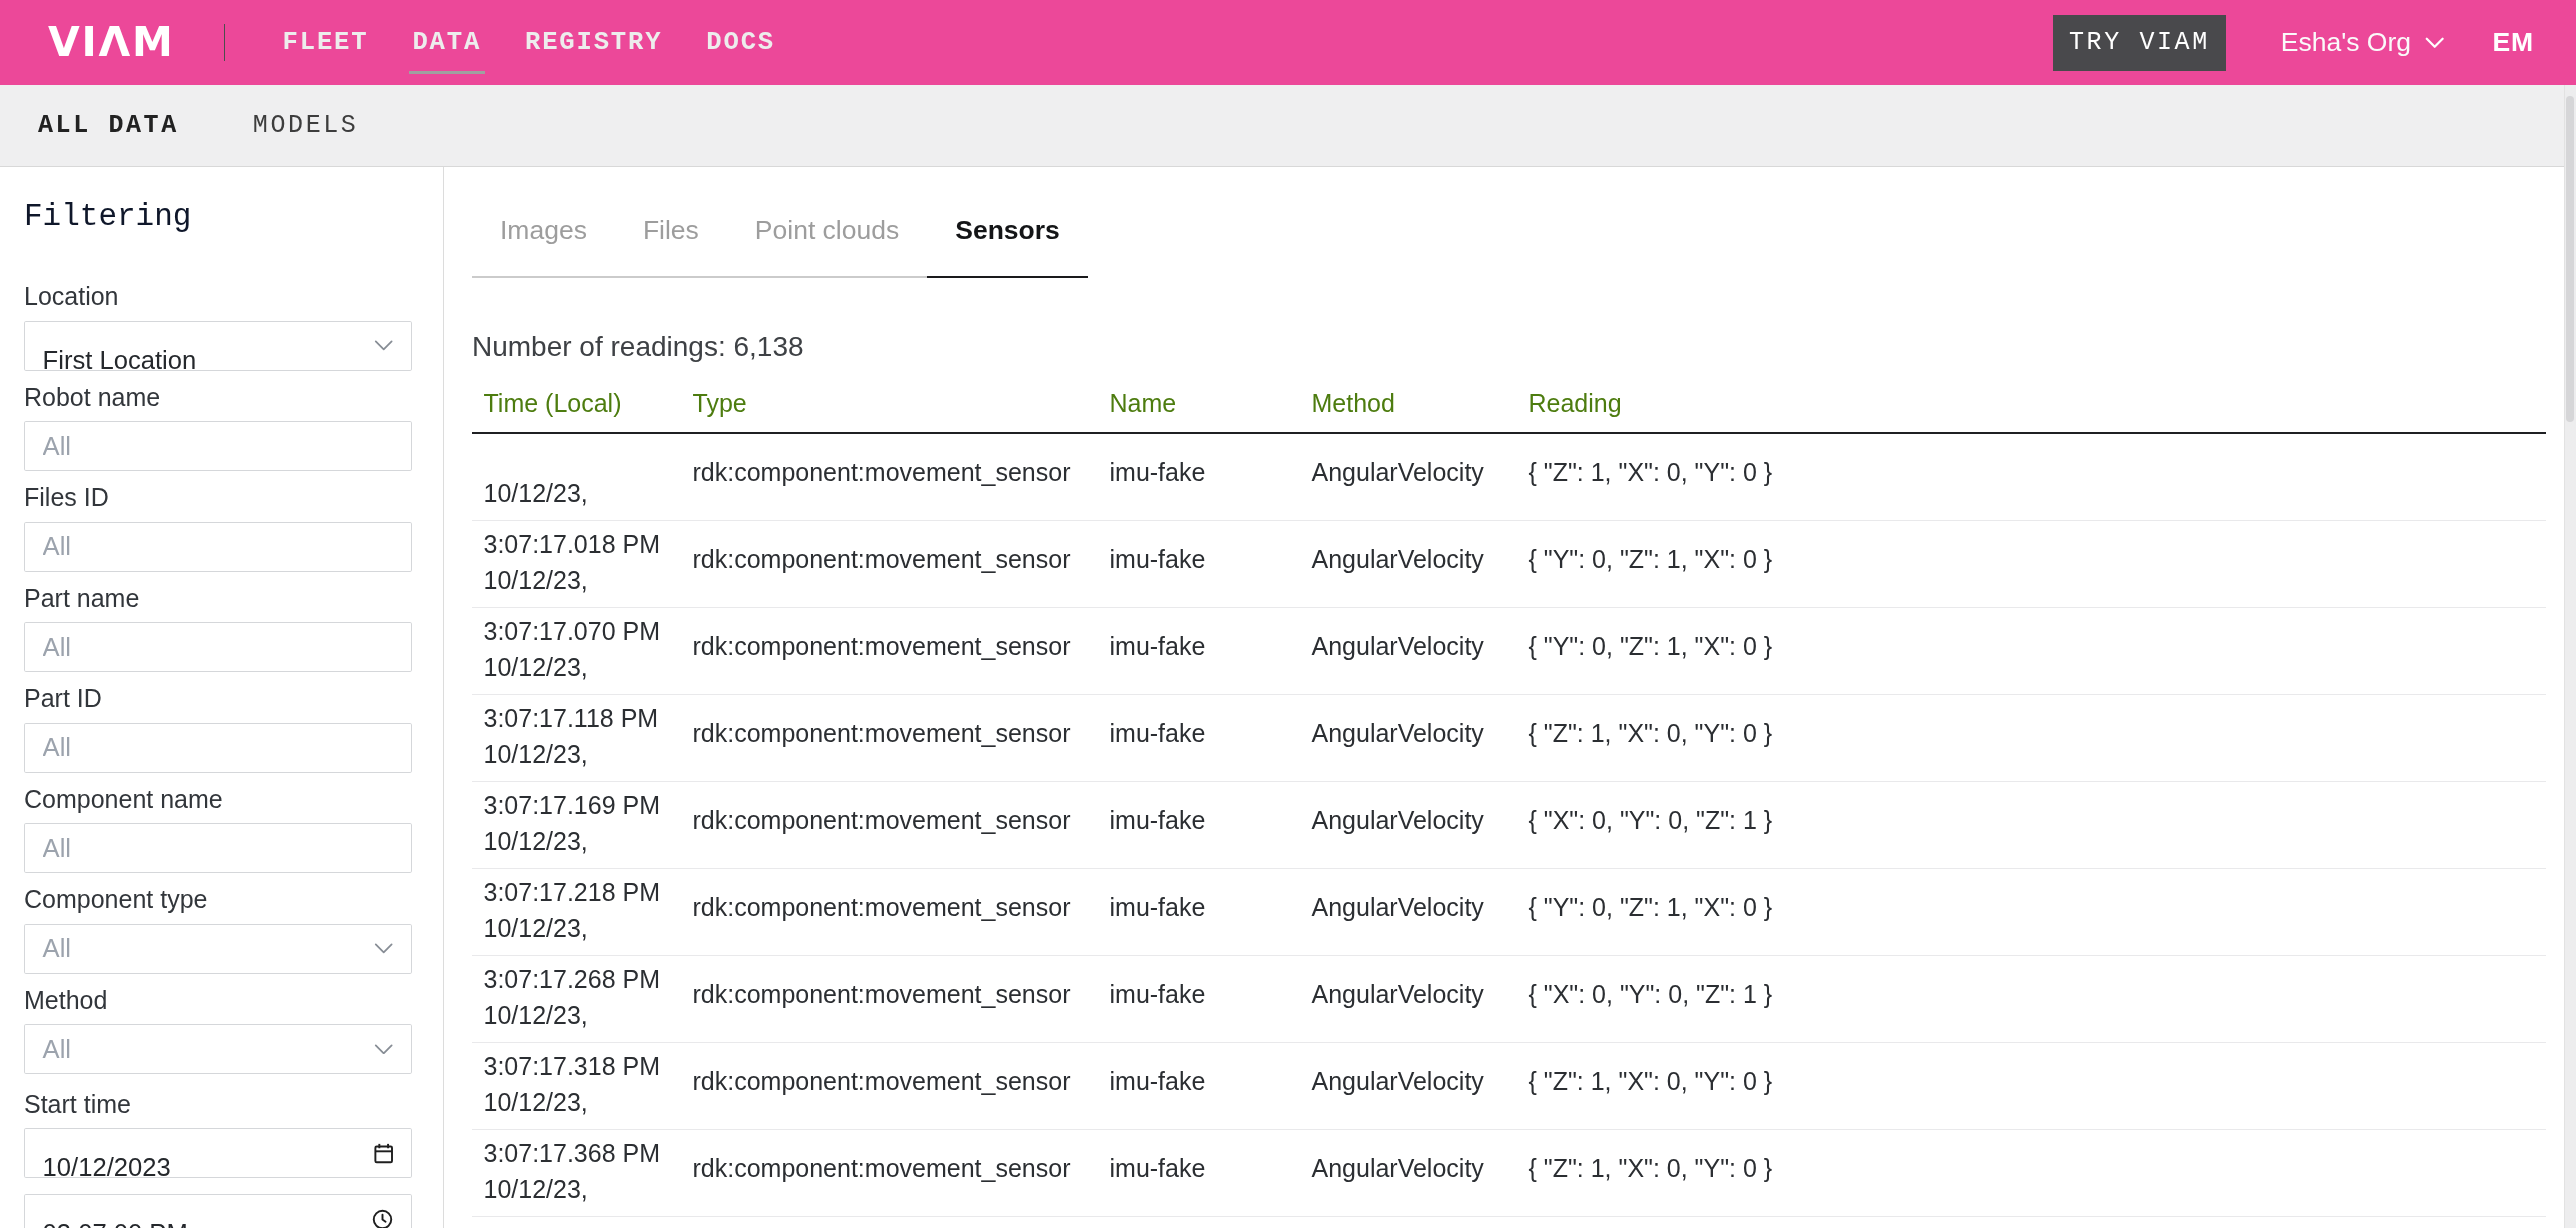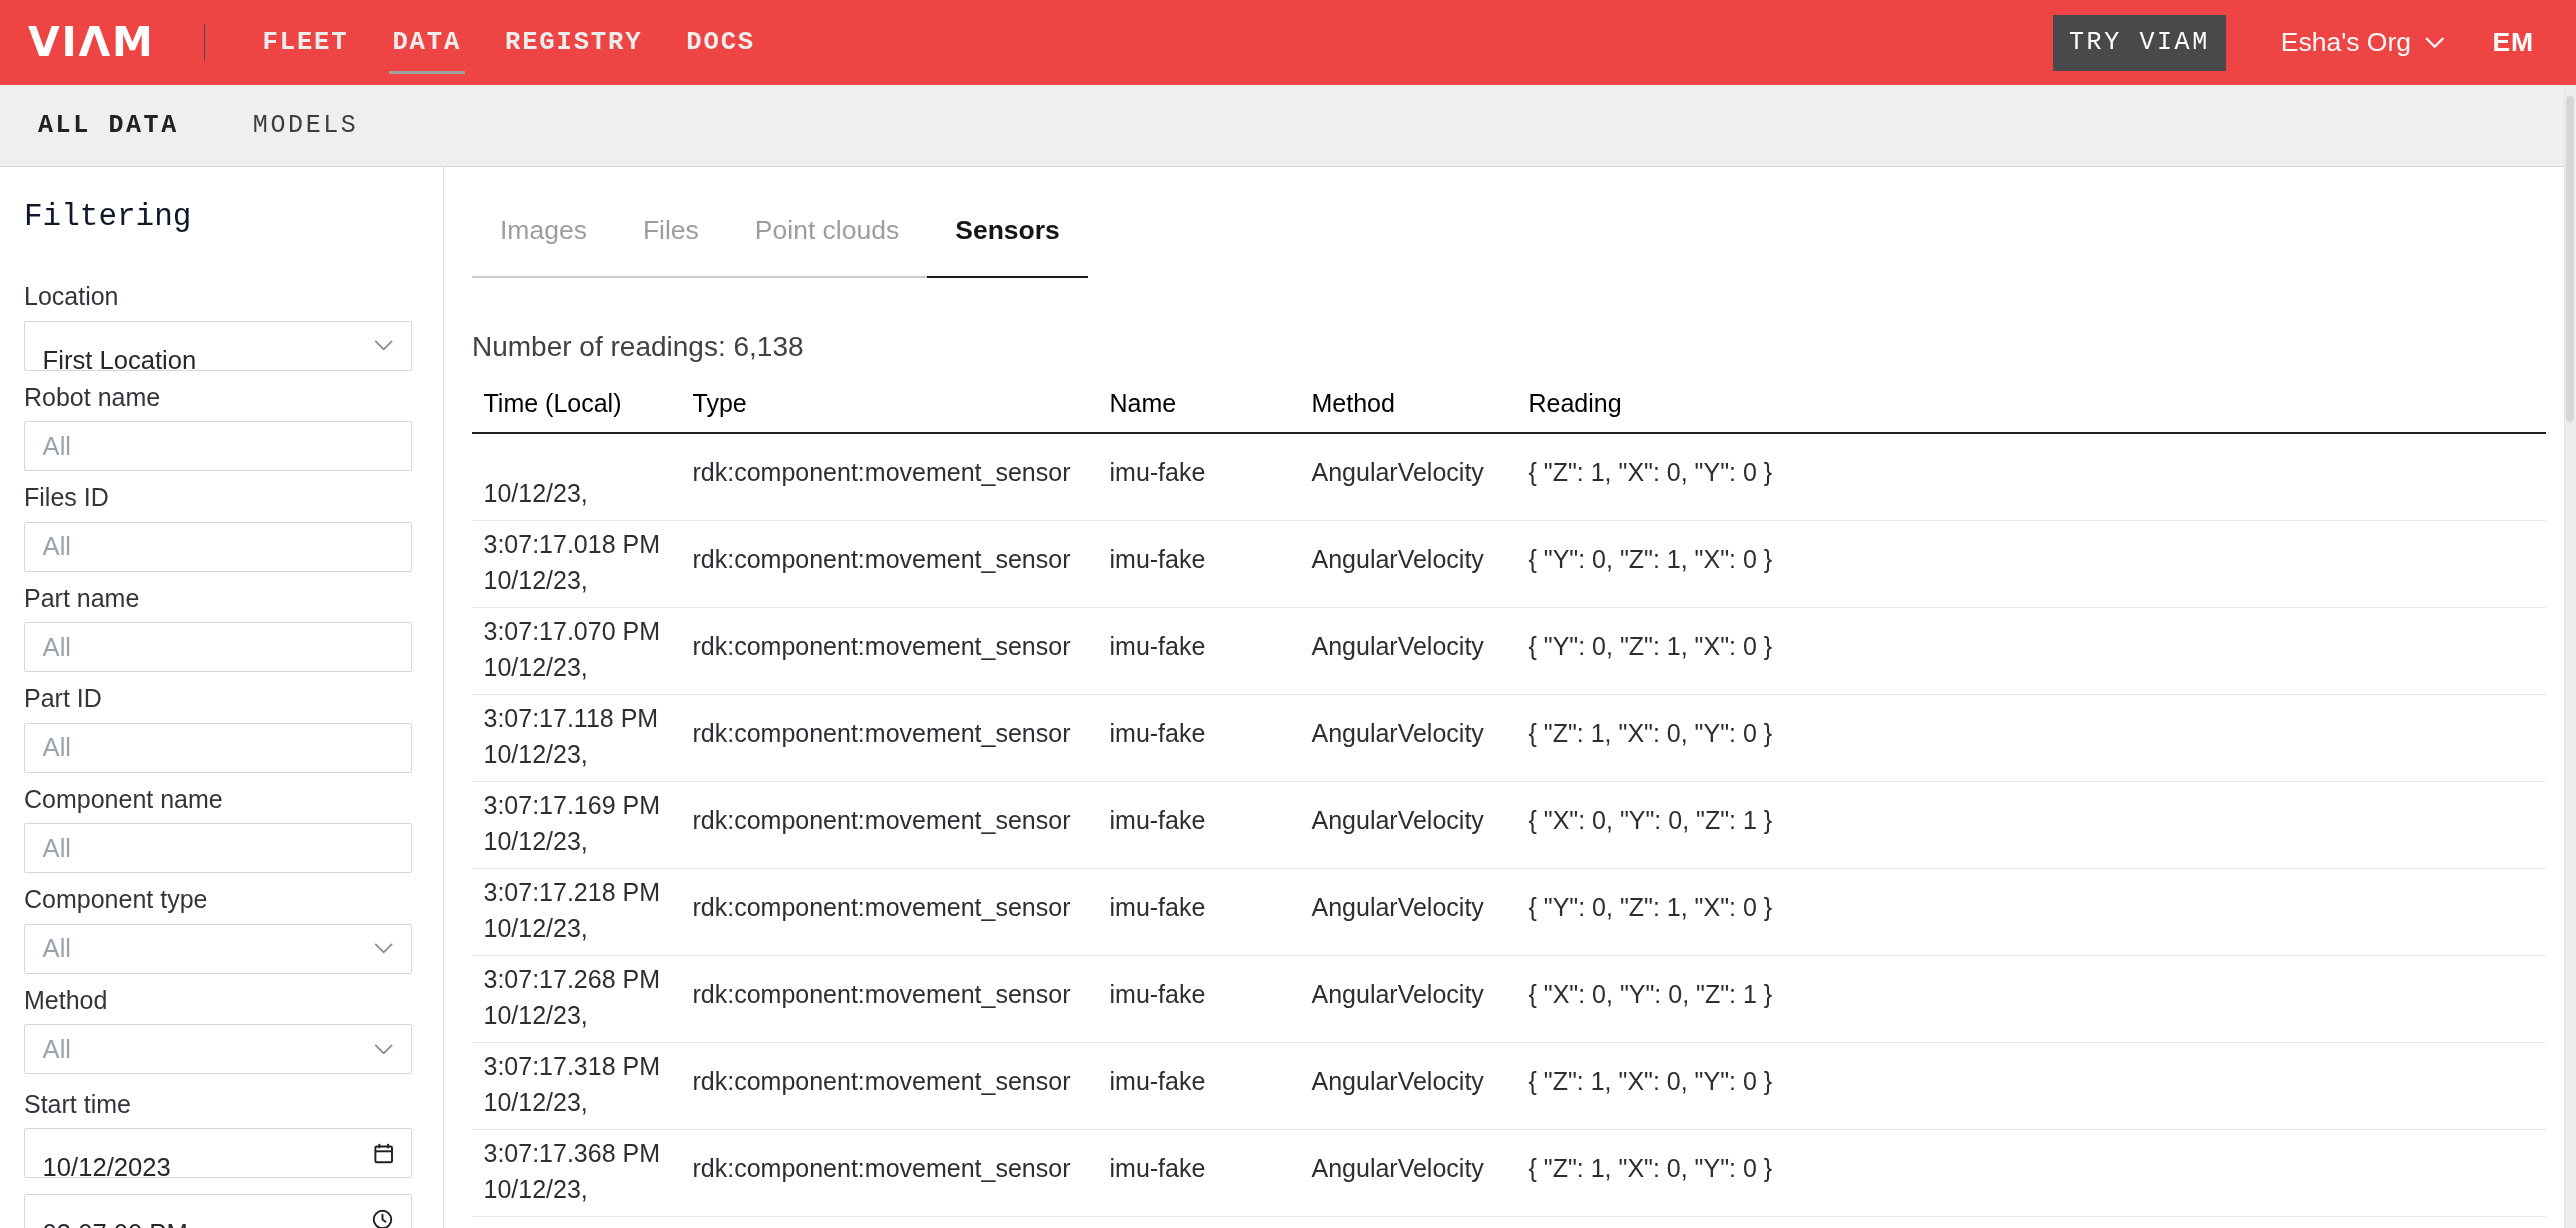--- a/index.html
+++ b/index.html
@@ -2,22 +2,22 @@
 <html style="font-size:14px"><head>
 <meta charset="utf-8">
 <title>Viam Data</title>
 <style>
   * { margin: 0; padding: 0; box-sizing: border-box; }
   html, body { width: 2576px; height: 1228px; overflow: hidden; background: #ffffff; }
   body { position: relative; font-family: "Liberation Sans", sans-serif; }
 
   
   .topnav {
-    height: 85px; background: #ef4444; display: flex; align-items: center;
-    padding: 0 42px 0 28px; width: 100%;
+    height: 85px; background: #ec4899; display: flex; align-items: center;
+    padding: 0 42px 0 48px; width: 100%;
   }
   .logo {
     font-family: "DejaVu Sans", sans-serif; font-size: 41px; font-weight: 800;
     color: #ffffff; letter-spacing: 1.8px; line-height: 85px;
   }
   .nav-divider { width: 0.9px; height: 37px; background: #4d4d4d; margin: 0 58px 0 49px; }
   .nav-links { display: flex; align-items: center; gap: 44px; }
   .nav-link {
     font-family: "Liberation Mono", "DejaVu Sans Mono", monospace;
     font-size: 25.6px; font-weight: 700; letter-spacing: 1.8px; color: #ededed;
@@ -85,21 +85,21 @@
   }
   .data-tab.active { color: #141517; font-weight: 700; border-bottom-color: #1a1a1c; }
   .readings-count { margin-top: 51px; font-size: 28px; color: #3e4145; line-height: 35px; }
 
   .sensor-table { margin-top: 25px; width: 2074px; }
   .thead, .trow {
     display: grid; grid-template-columns: 209px 417px 202px 217px 1fr;
     padding-left: 11.5px;
   }
   .thead {
-    font-size: 25px; color: #000000; padding-bottom: 14px;
+    font-size: 25px; color: #4d7c0f; padding-bottom: 14px;
     border-bottom: 2.6px solid #1f2023;
   }
   .trow {
     height: 87px; padding-top: 23px; border-bottom: 1.8px solid #e9e9eb;
     font-size: 25px; color: #2b2e32; line-height: 30px;
   }
   .cell-time span { display: block; margin-top: 21px; }
 
   
   .scrollbar-track {

